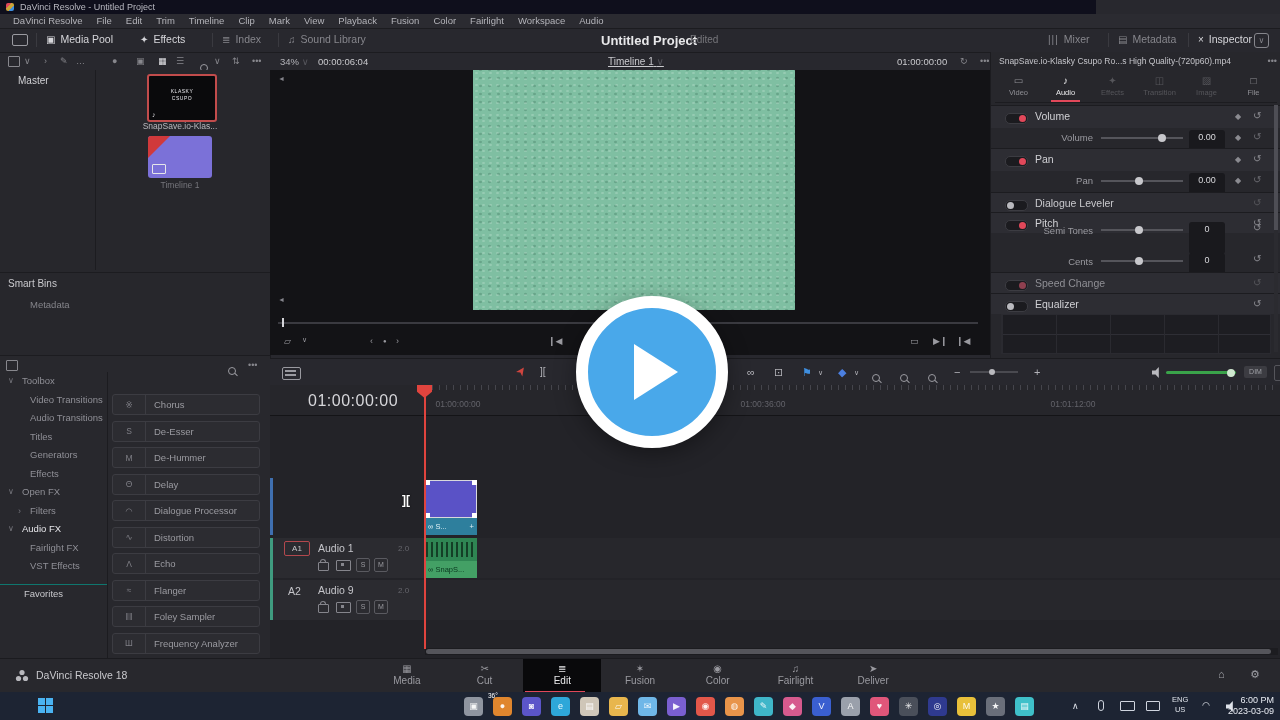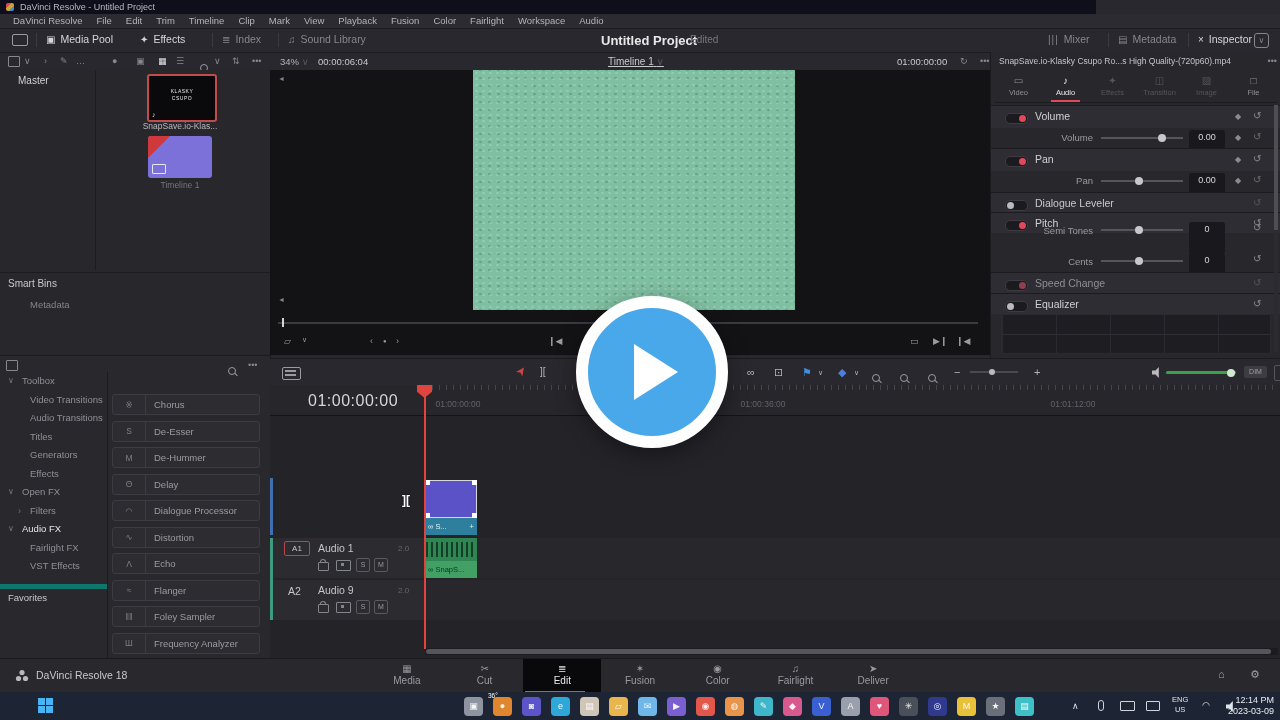--- a/index.html
+++ b/index.html
@@ -43,21 +43,21 @@
   #fxpanel{left:0;top:355px;width:270px;height:303px;background:#28282d;border-right:1px solid #1c1c20;border-top:1px solid #1c1c20;}
   #fxpanel .hdr{position:absolute;left:0;top:0;width:270px;height:19px;}
   #fxtree{position:absolute;left:0;top:16px;width:107px;border-right:1px solid #1c1c20;height:287px;}
   #fxtree ul{margin:0;padding:0;list-style:none;}
   #fxtree li{height:18.5px;line-height:18.5px;font-size:9.5px;color:#8f8f96;position:relative;white-space:nowrap;}
   #fxtree li.group{padding-left:22px;}
   #fxtree li.group::before{content:"∨";position:absolute;left:8px;color:#77777e;font-size:8px;}
   #fxtree li.child{padding-left:30px;}
   #fxtree li.arrow::before{content:"›";position:absolute;left:18px;color:#77777e;font-size:9px;}
   #fxtree li.active{color:#e6e6ea;}
-  #fxtree li.root{padding-left:8px;margin-top:8px;border-top:5px solid #0f766e;color:#c9c9cd;}
+  #fxtree li.root{padding-left:24px;margin-top:8px;border-top:1px solid #0f766e;color:#c9c9cd;}
   #fxlist{position:absolute;left:112px;top:38px;width:148px;height:262px;overflow:hidden;}
   .fxitem{height:19px;margin-bottom:5.5px;background:#2c2c31;border:1px solid #3c3c42;border-radius:3px;display:flex;align-items:center;}
   .fxitem .icell{width:32px;height:100%;border-right:1px solid #3c3c42;display:flex;align-items:center;justify-content:center;color:#7f7f86;font-size:8.5px;}
   .fxitem .nm{padding-left:8px;font-size:9.5px;color:#9b9ba1;white-space:nowrap;}
   
   #viewer{left:270px;top:70px;width:720px;height:285px;background:#131316;}
   #frame{position:absolute;left:203px;top:0;width:322px;height:240px;background:#7fbfa2;
      background-image:radial-gradient(rgba(255,255,255,.18) 1px,transparent 1.6px),radial-gradient(rgba(20,70,50,.22) 1px,transparent 1.8px);
      background-size:7px 6px,9px 8px;background-position:0 0,3px 4px;}
   .vmark{position:absolute;color:#85858c;font-size:7px;}
@@ -638,17 +638,17 @@
     <span class="tray" style="left:1072px;top:9px;">∧</span>
     <span class="trayic" style="left:1098px;top:8px;width:4px;height:9px;border-radius:3px;"></span>
     <span class="trayic" style="left:1120px;top:9px;width:13px;height:8px;border-radius:1px;"></span>
     <span class="trayic" style="left:1146px;top:9px;width:12px;height:8px;border-radius:1px;"></span>
     <span class="tray" style="left:1172px;top:3px;font-size:7.5px;line-height:10px;text-align:center;">
       <span>ENG</span><br><span>US</span>
     </span>
     <span class="tray" style="left:1202px;top:8px;">◠</span>
     <span class="spk" style="left:1226px;top:9px;background:#dfe3ea;position:absolute;"></span>
     <div id="clock">
-      <span>12:14 PM</span><br><span>2023-03-09</span>
+      <span>6:00 PM</span><br><span>2023-03-09</span>
     </div>
   </div>
 
 </div>
 
 </body></html>

